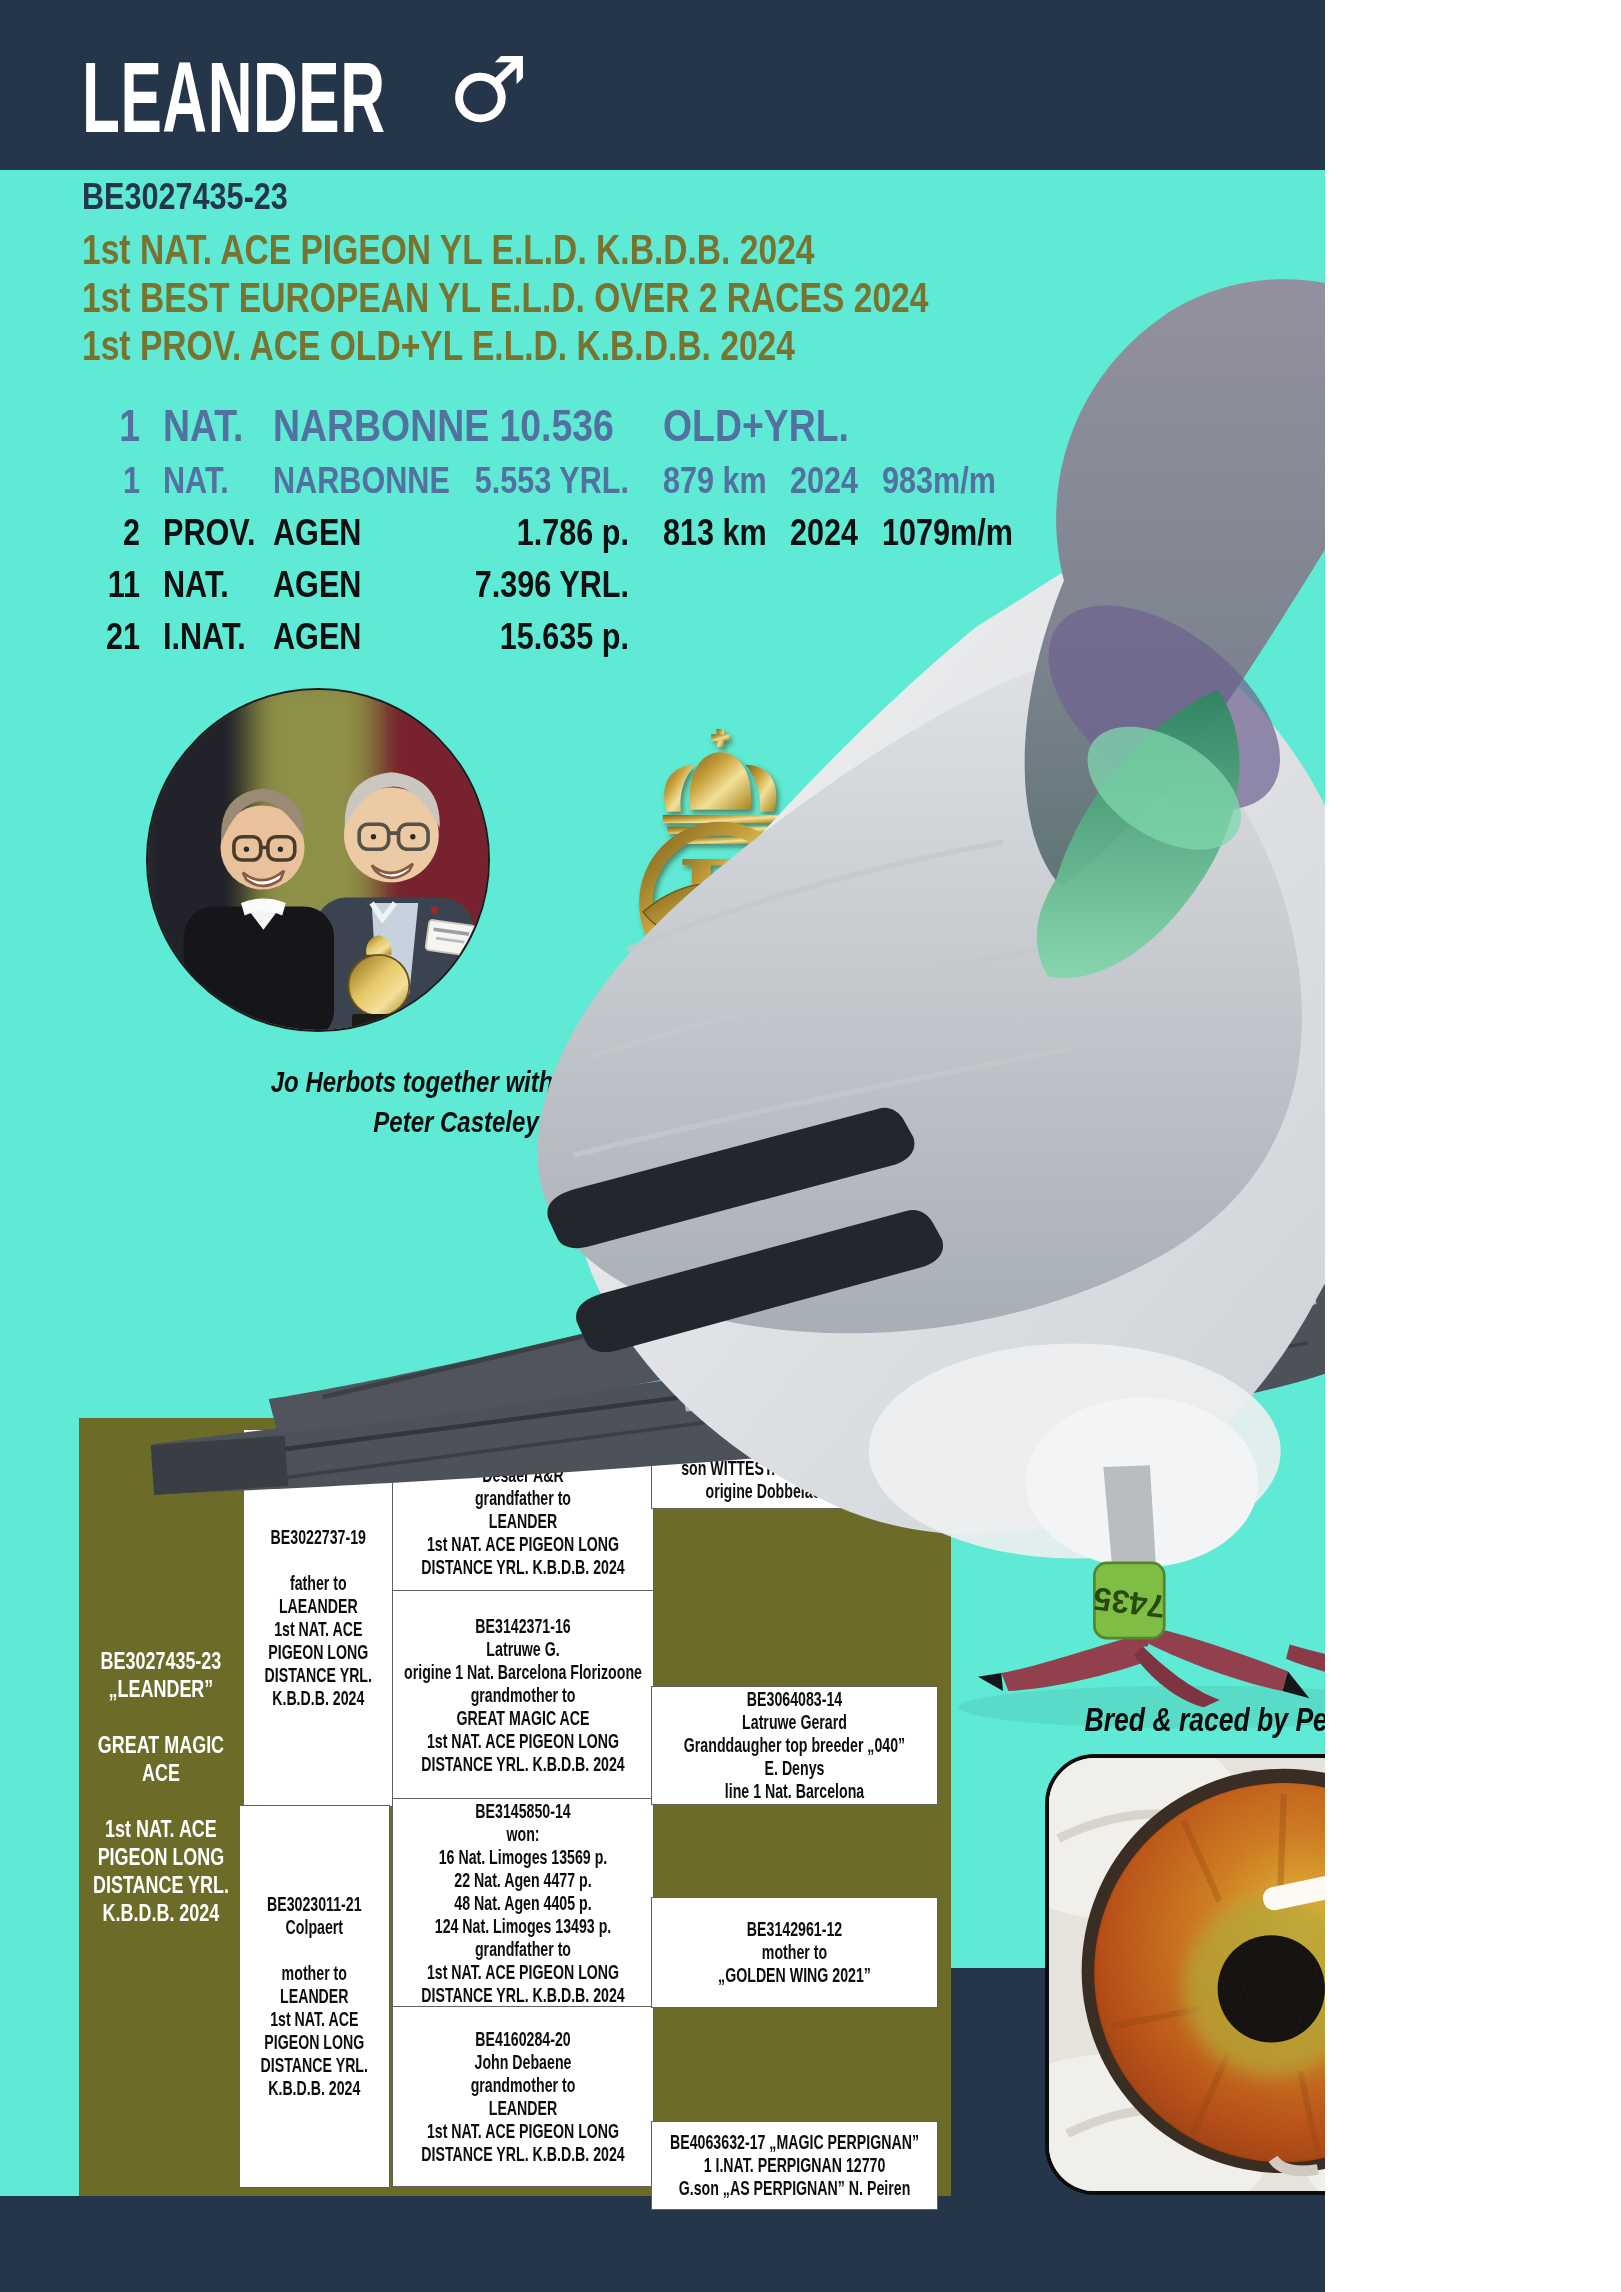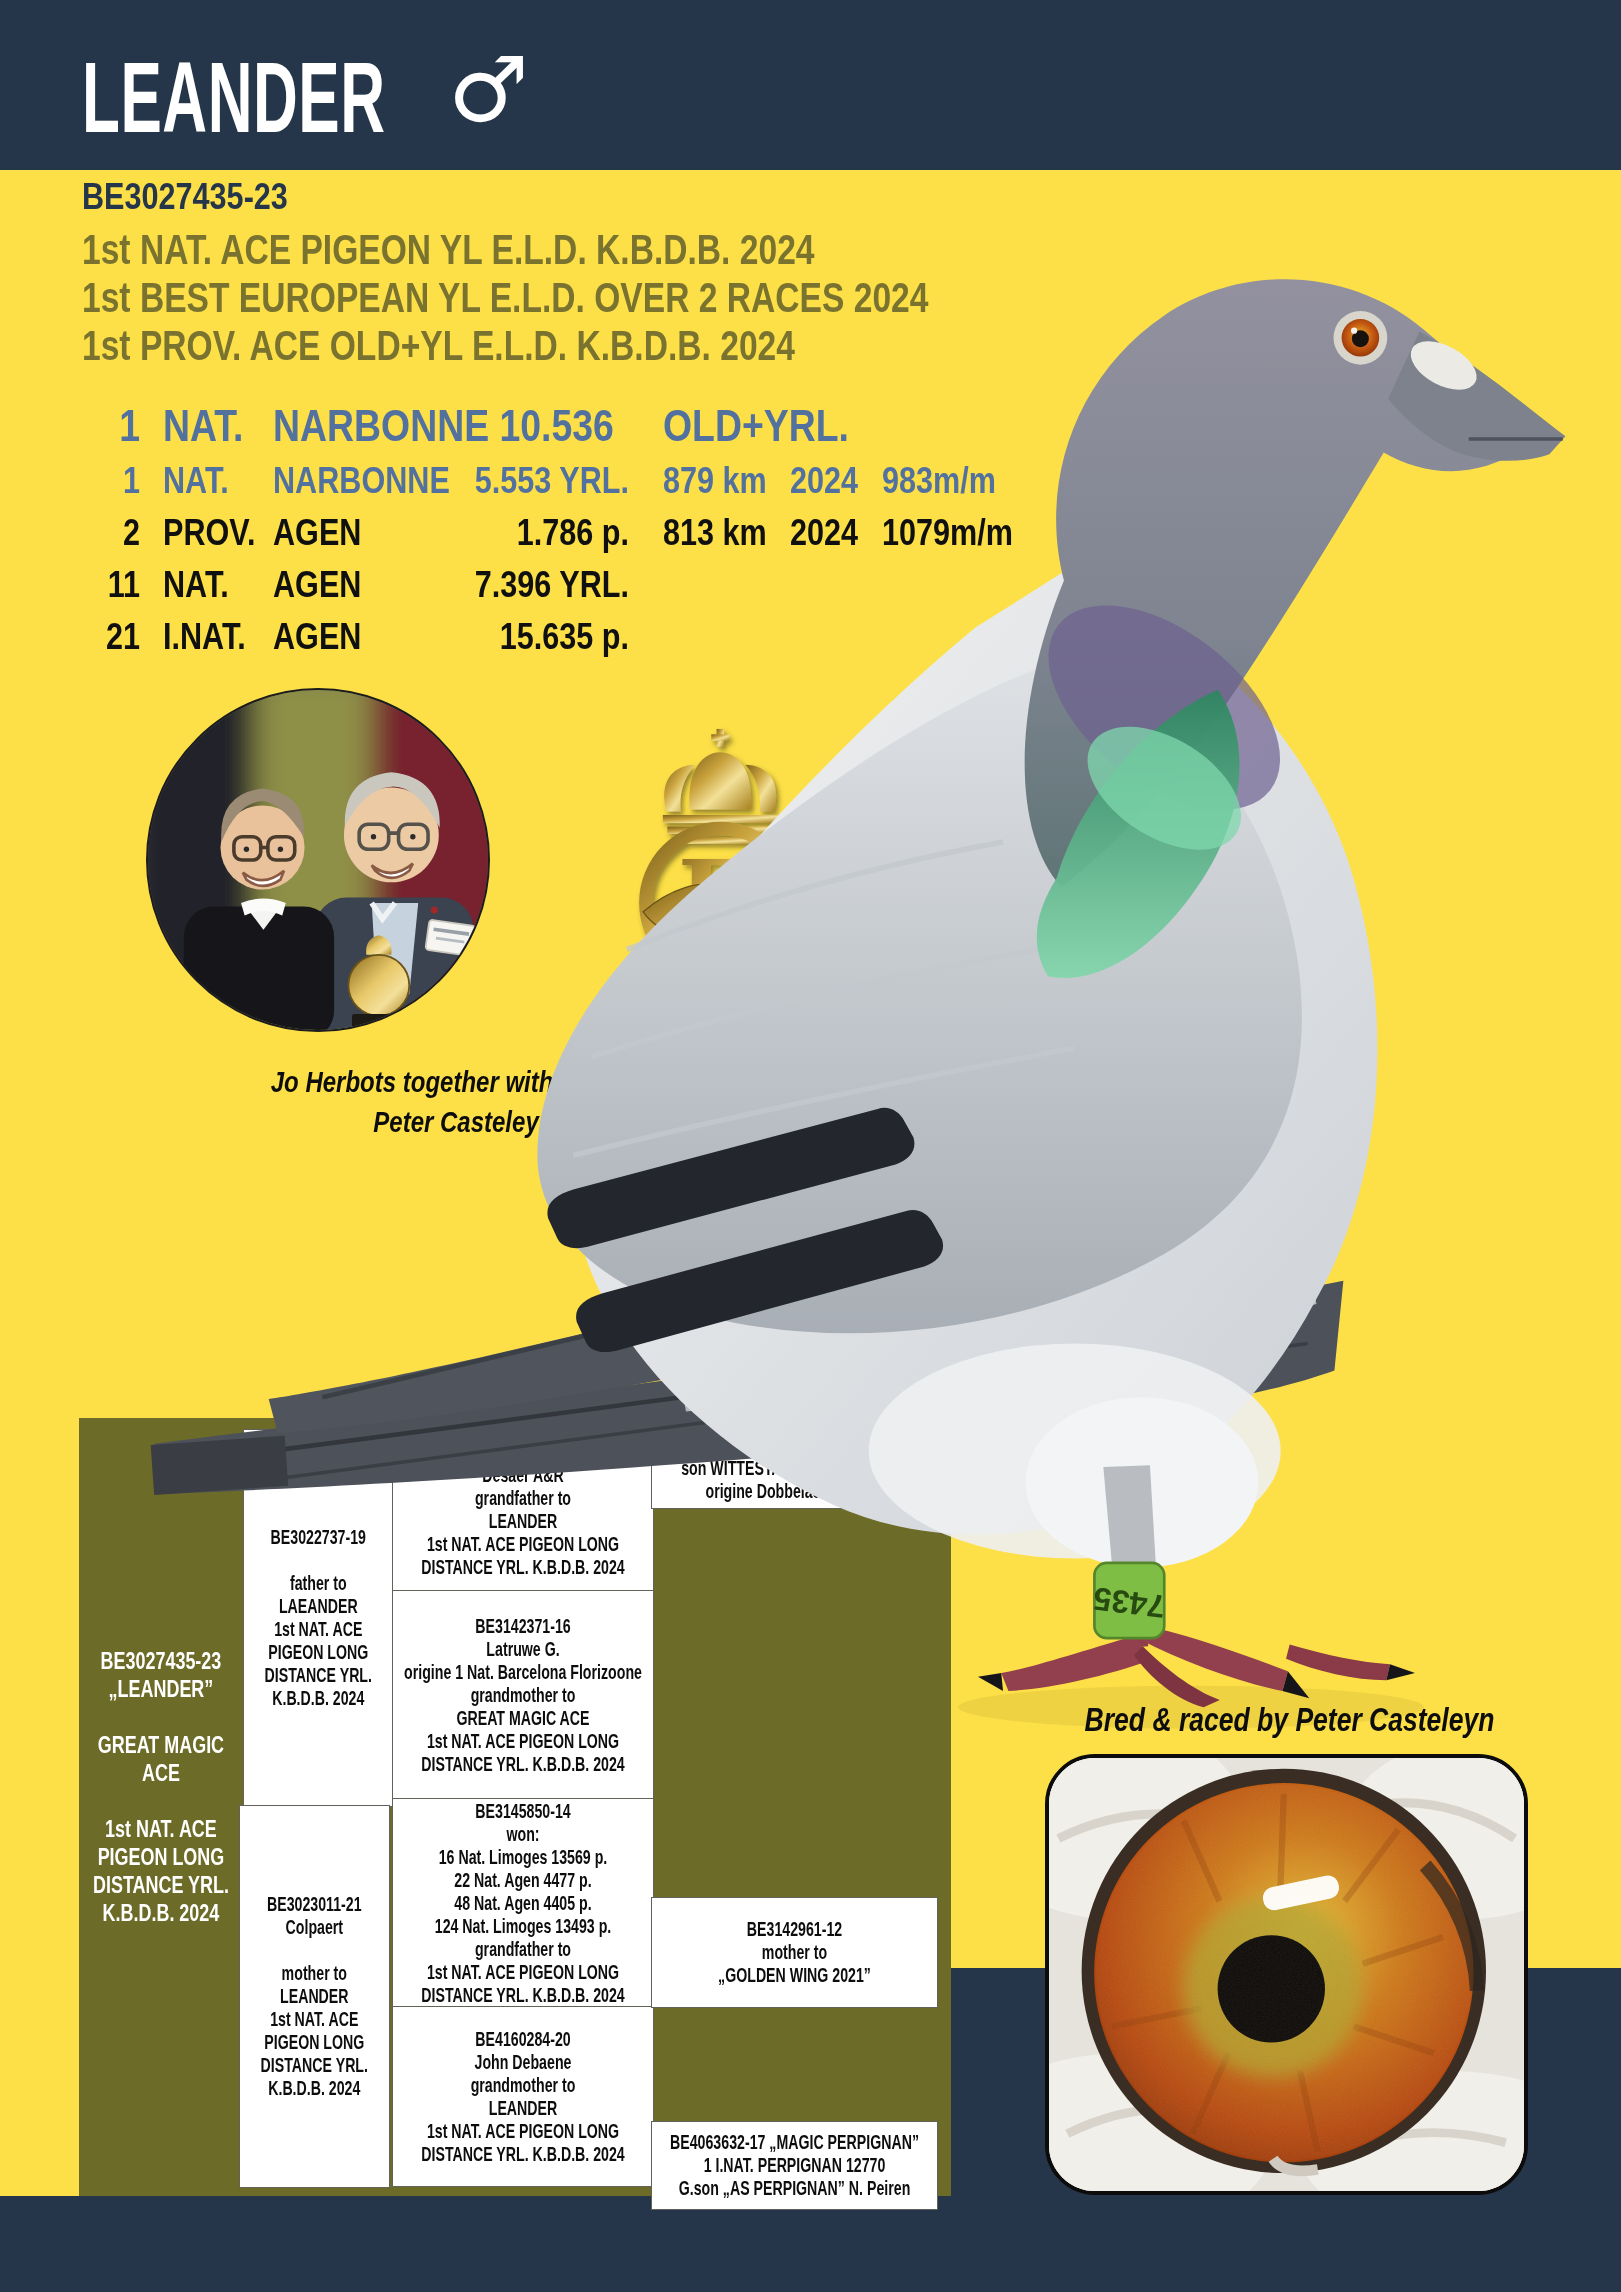--- a/index.html
+++ b/index.html
@@ -1,16 +1,16 @@
 <!DOCTYPE html>
 <html style="font-size:14.3px"><head>
 <meta charset="utf-8">
 <style>
   html,body{margin:0;padding:0;background:#ffffff;}
-  .page{position:relative;width:1621px;height:2293px;background:#fde047;overflow:hidden;
+  .page{position:relative;width:1325px;height:2293px;background:#5eead4;overflow:hidden;
         font-family:"Liberation Sans",sans-serif;}
 
   
   .topbar{position:absolute;left:0;top:0;width:1621px;height:170px;background:#26364a;z-index:2;}
   .bird-name{position:absolute;left:82px;top:47px;margin:0;color:#fff;font-size:100px;line-height:1;
              font-weight:bold;letter-spacing:0.9px;transform:scaleX(.62);transform-origin:0 0;white-space:nowrap;}
   .sex-sym{position:absolute;left:448px;top:45px;color:#fff;font-size:90px;font-weight:bold;
            font-family:"DejaVu Sans",sans-serif;line-height:1;}
   .ringno{position:absolute;left:82px;top:176px;color:#26364a;font-size:36px;font-weight:bold;z-index:2;
           transform:scaleX(.85);transform-origin:0 0;white-space:nowrap;}
@@ -384,20 +384,27 @@
 grandmother to
 LEANDER
 1st NAT. ACE PIGEON LONG
 DISTANCE YRL. K.B.D.B. 2024</div>
       </div>
 
     <div class="cell" style="left:572px;top:10.7px;width:285px;height:78px">
       <div class="ct">BE3053506-03 „PROVINCIAAL”
 son WITTESTAART - Verschoot J.
 origine Dobbelaere Robert</div>
+      </div>
+    <div class="cell" style="left:572px;top:268px;width:285px;height:117px">
+      <div class="ct">BE3064083-14
+Latruwe Gerard
+Granddaugher top breeder „040”
+E. Denys
+line 1 Nat. Barcelona</div>
       </div>
     <div class="cell" style="left:572px;top:479px;width:285px;height:109px">
       <div class="ct">BE3142961-12
 mother to
 „GOLDEN WING 2021”</div>
       </div>
     <div class="cell" style="left:572px;top:703px;width:285px;height:87px">
       <div class="ct">BE4063632-17 „MAGIC PERPIGNAN”
 1 I.NAT. PERPIGNAN 12770
 G.son „AS PERPIGNAN” N. Peiren</div>

